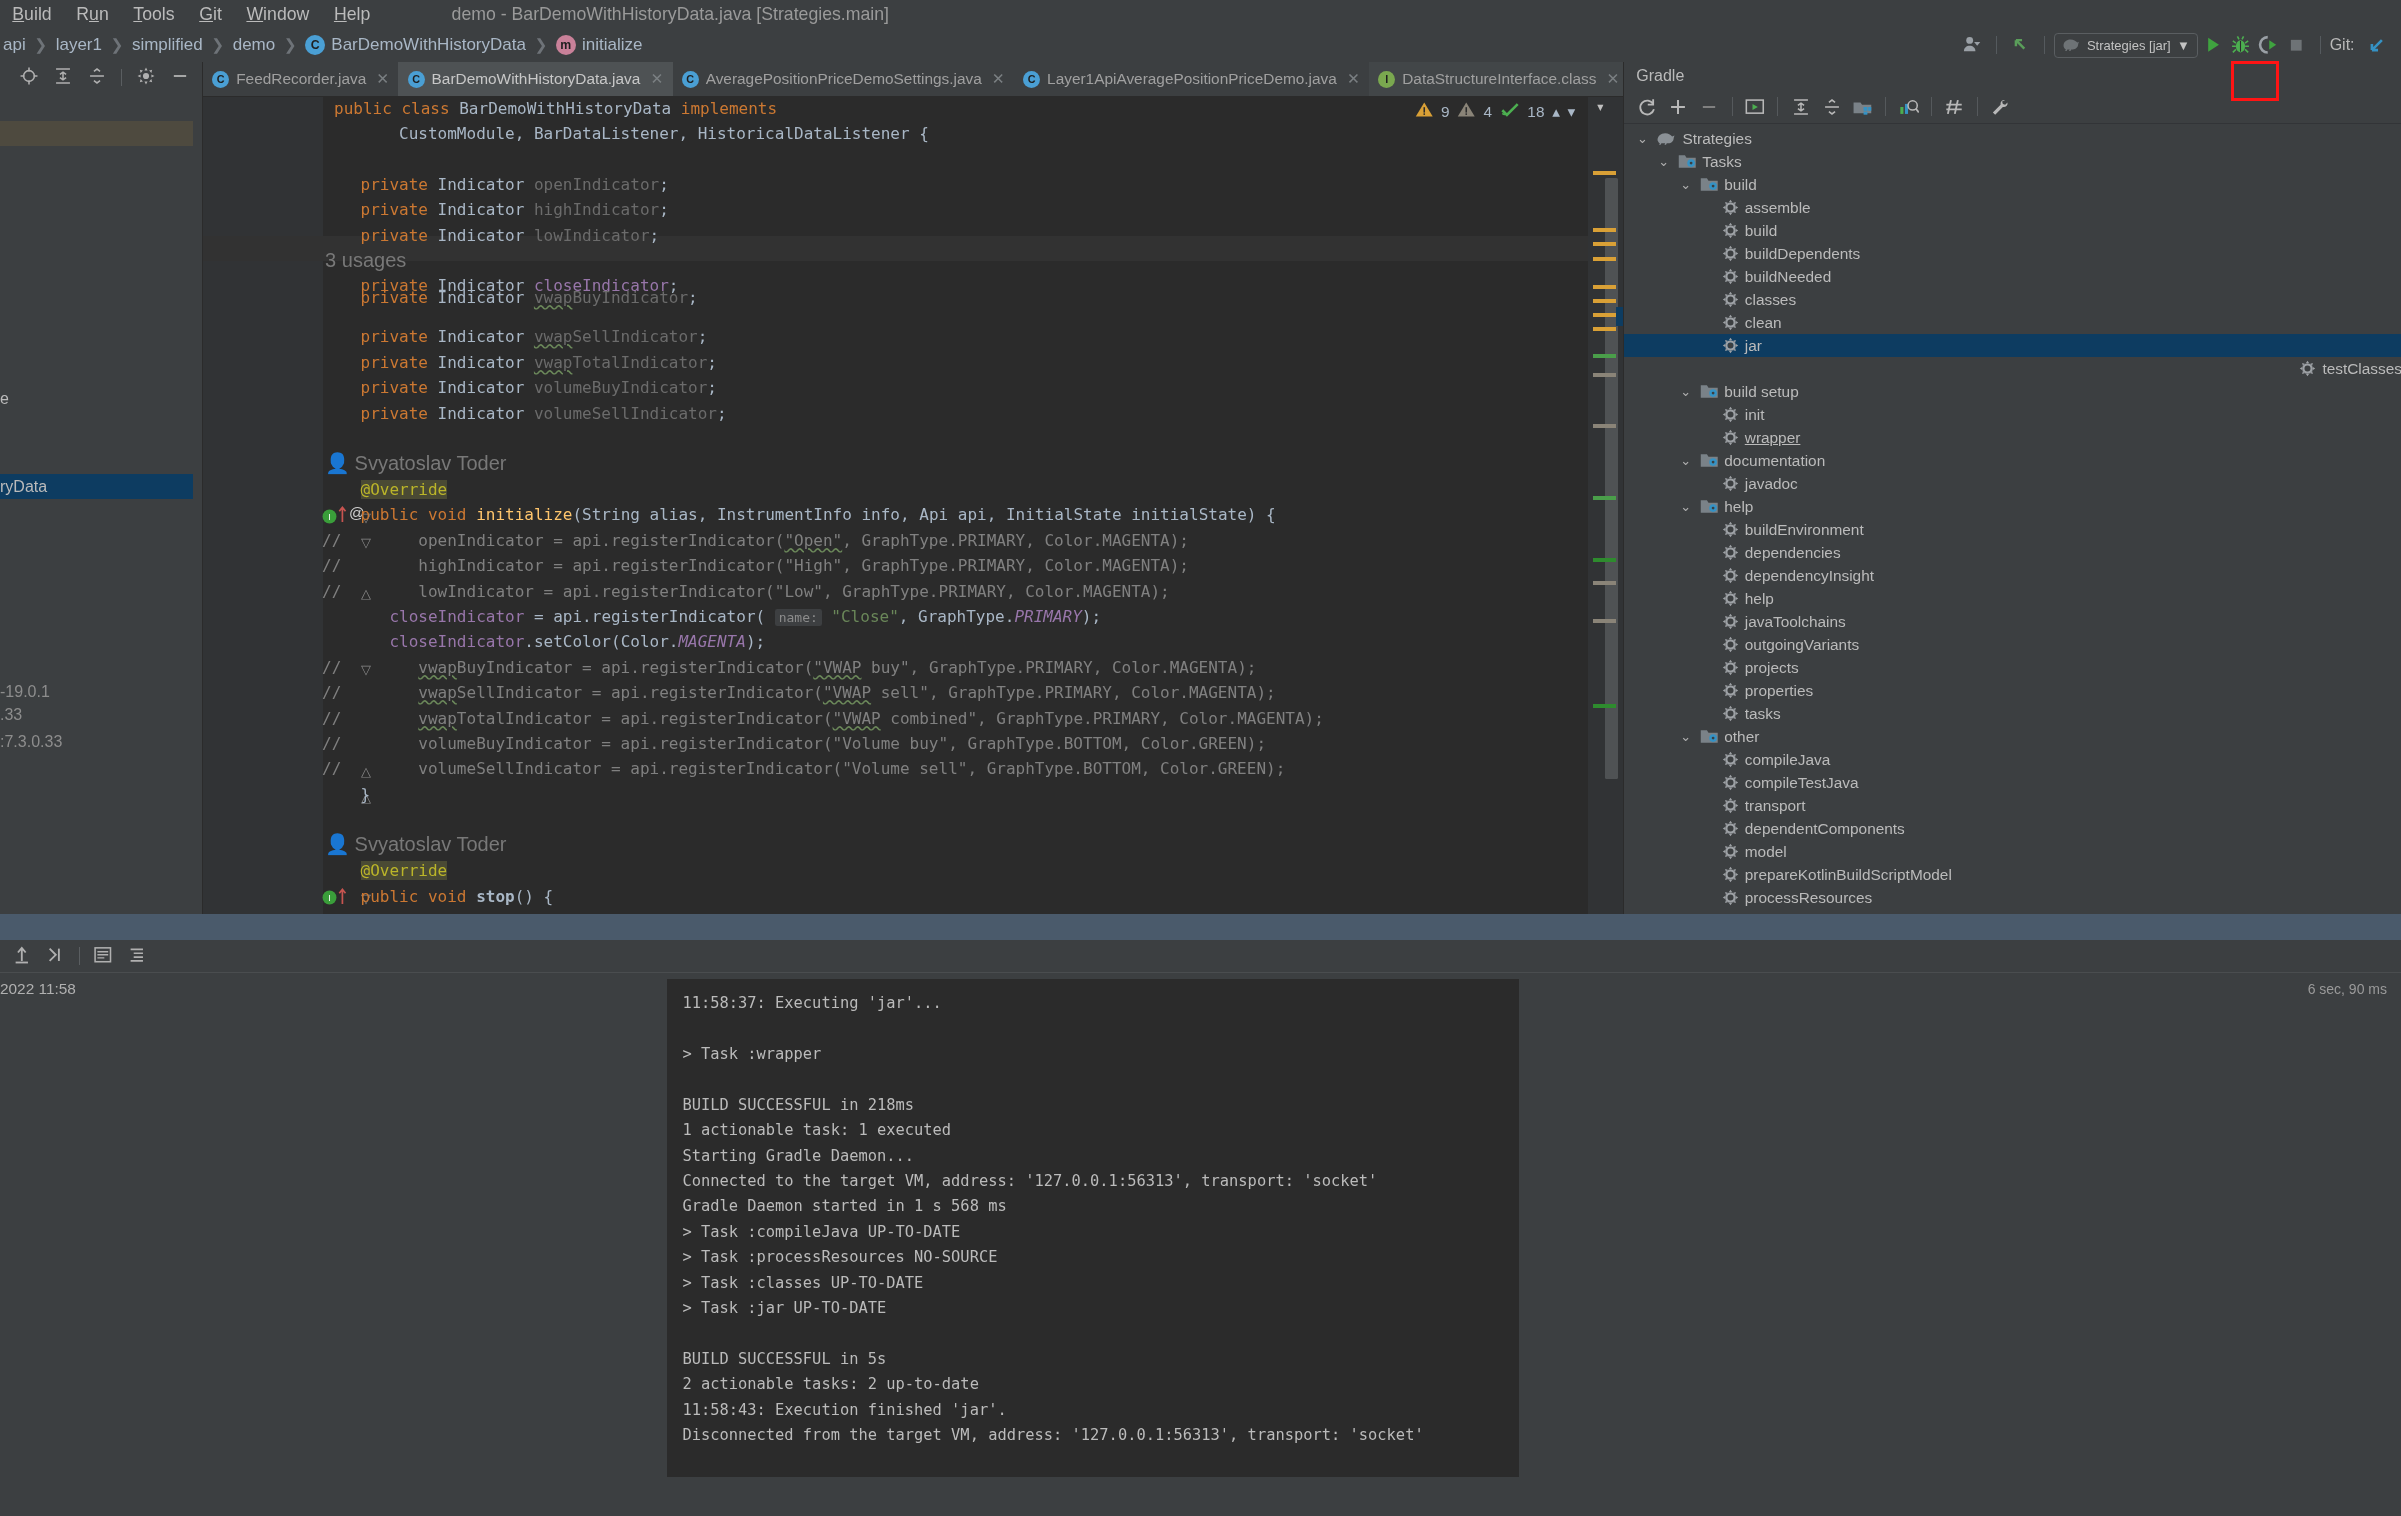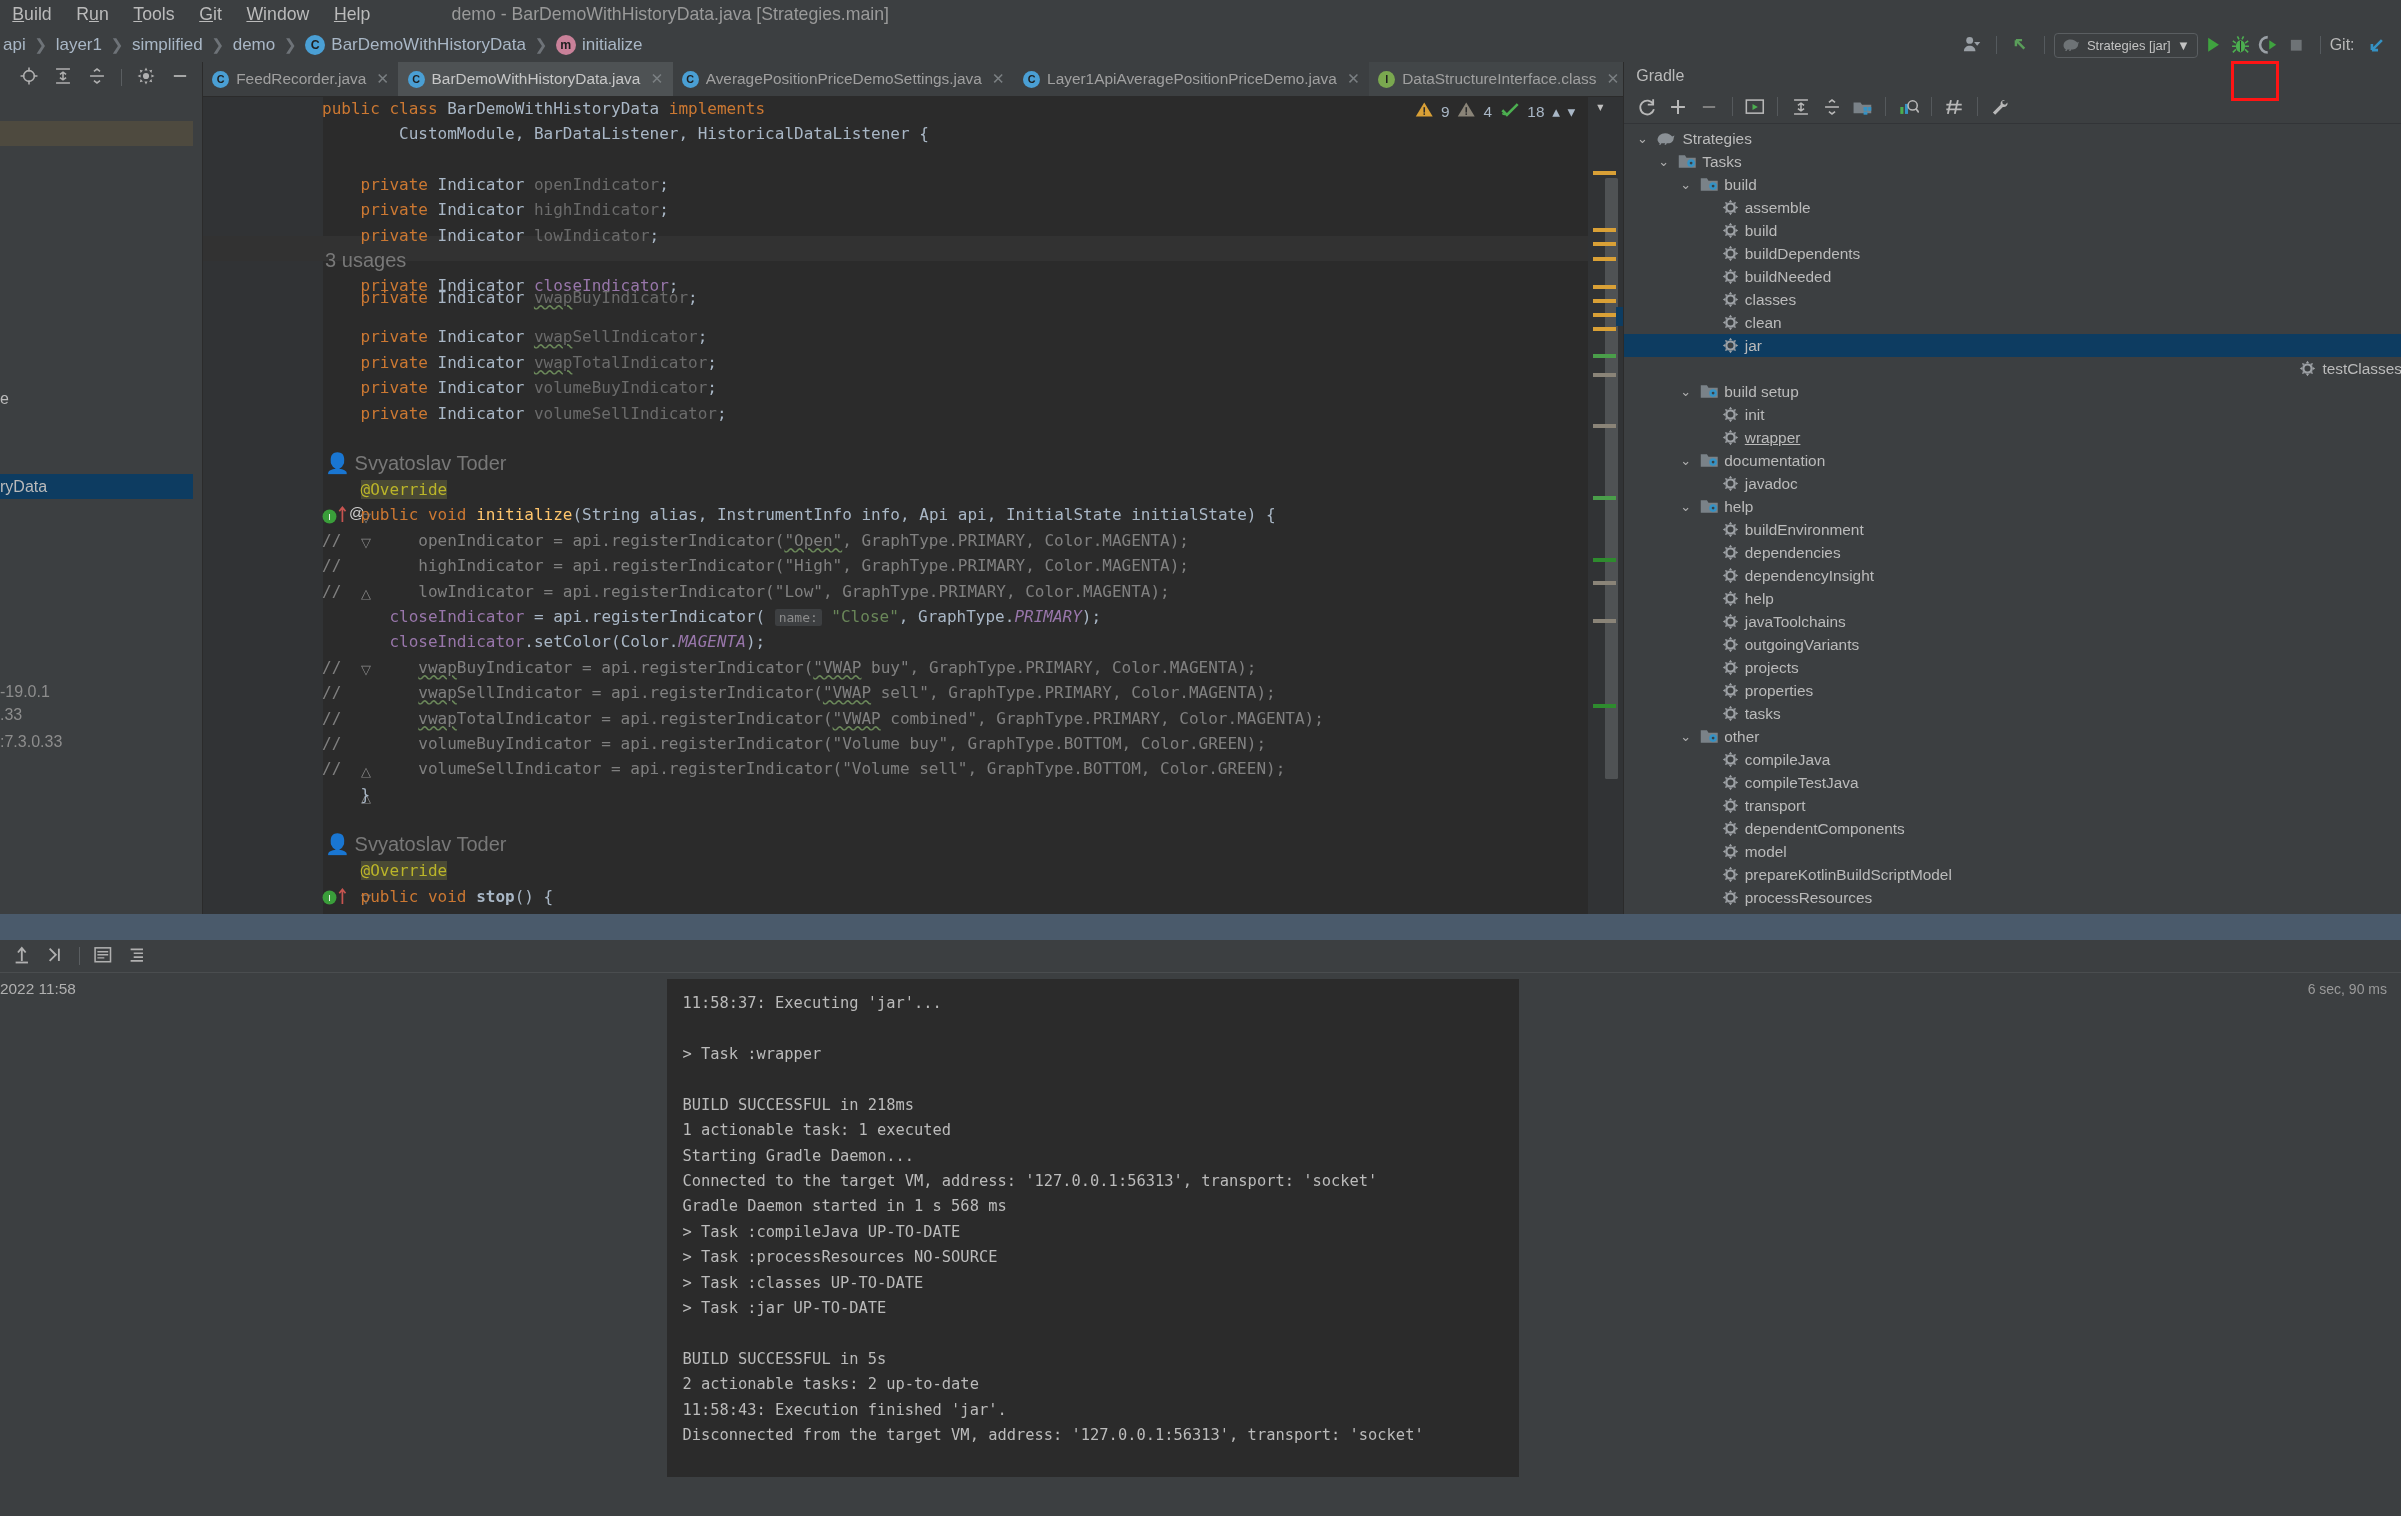--- a/index.html
+++ b/index.html
@@ -442,21 +442,21 @@
     <div style="position:absolute;left:158px;top:413px;color:#8a8a8a;font-size:13px;">▽</div>
     <div style="position:absolute;left:158px;top:438px;color:#8a8a8a;font-size:13px;">▽</div>
     <div style="position:absolute;left:158px;top:489px;color:#8a8a8a;font-size:13px;">△</div>
     <div style="position:absolute;left:158px;top:565px;color:#8a8a8a;font-size:13px;">▽</div>
     <div style="position:absolute;left:158px;top:667px;color:#8a8a8a;font-size:13px;">△</div>
     <div style="position:absolute;left:158px;top:693px;color:#8a8a8a;font-size:13px;">△</div>
     <div style="position:absolute;left:158px;top:794px;color:#8a8a8a;font-size:13px;">▽</div>
 
     <div class="codearea">
 
-      <div class="cline" style="top:-1.5px;"><span class="kw">public class </span><span class="ty">BarDemoWithHistoryData </span><span class="kw">implements</span></div>
+      <div class="cline" style="top:-1.5px;margin-left:12px;"><span class="kw">public class </span><span class="ty">BarDemoWithHistoryData </span><span class="kw">implements</span></div>
 
       <div class="cline" style="top:24px;">        <span class="ty">CustomModule</span>, <span class="ty">BarDataListener</span>, <span class="ty">HistoricalDataListener</span> {</div>
 
       <div class="cline" style="top:75px;">    <span class="kw">private </span><span class="ty">Indicator </span><span class="dim">openIndicator</span>;</div>
       <div class="cline" style="top:100px;">    <span class="kw">private </span><span class="ty">Indicator </span><span class="dim">highIndicator</span>;</div>
       <div class="cline" style="top:126px;">    <span class="kw">private </span><span class="ty">Indicator </span><span class="dim">lowIndicator</span>;</div>
 
       <div class="annot" style="top:153px;left:3.1px;">3 usages</div>
 
       <div class="cline" style="top:176px;">    <span class="kw">private </span><span class="ty">Indicator </span><span class="fld">closeIndicator</span>;</div>

